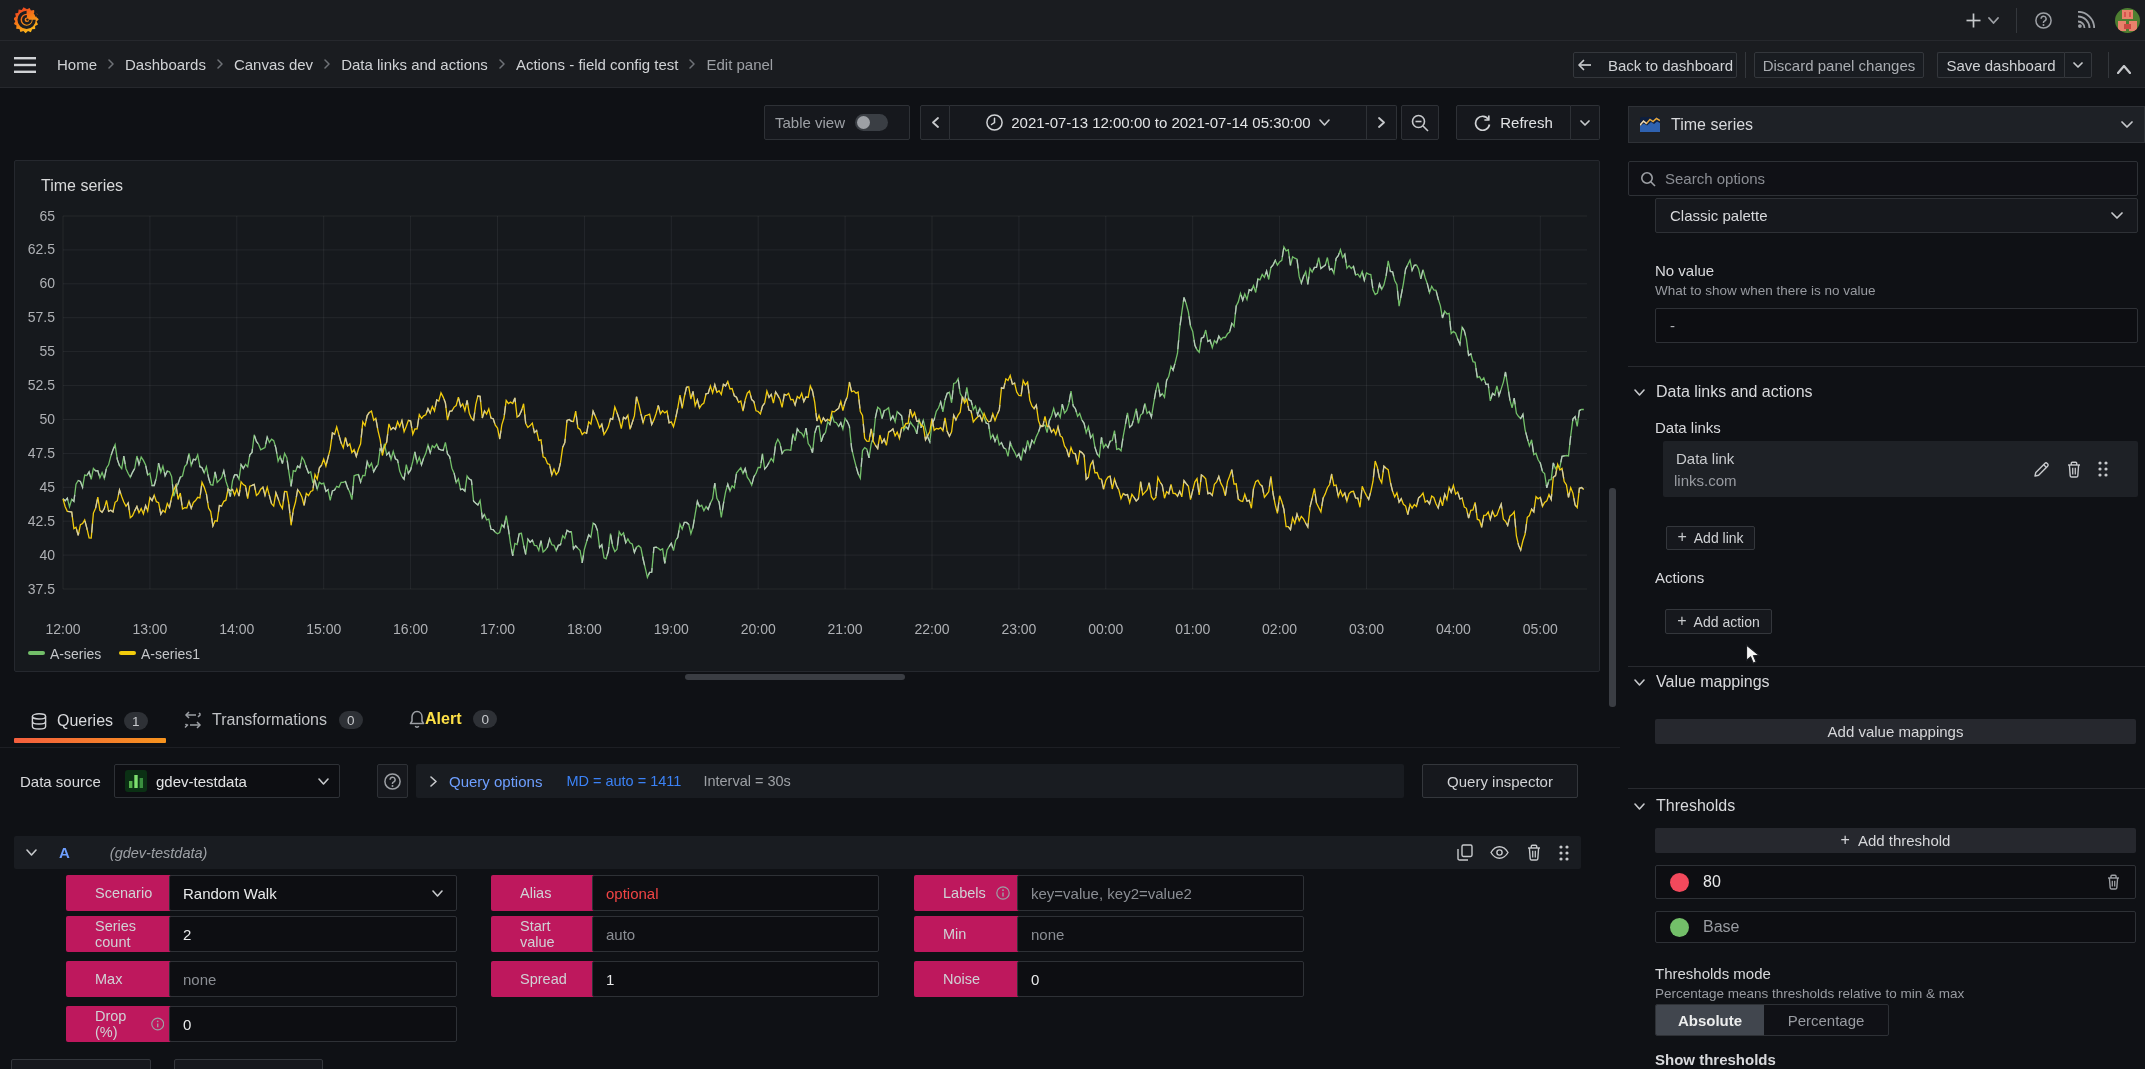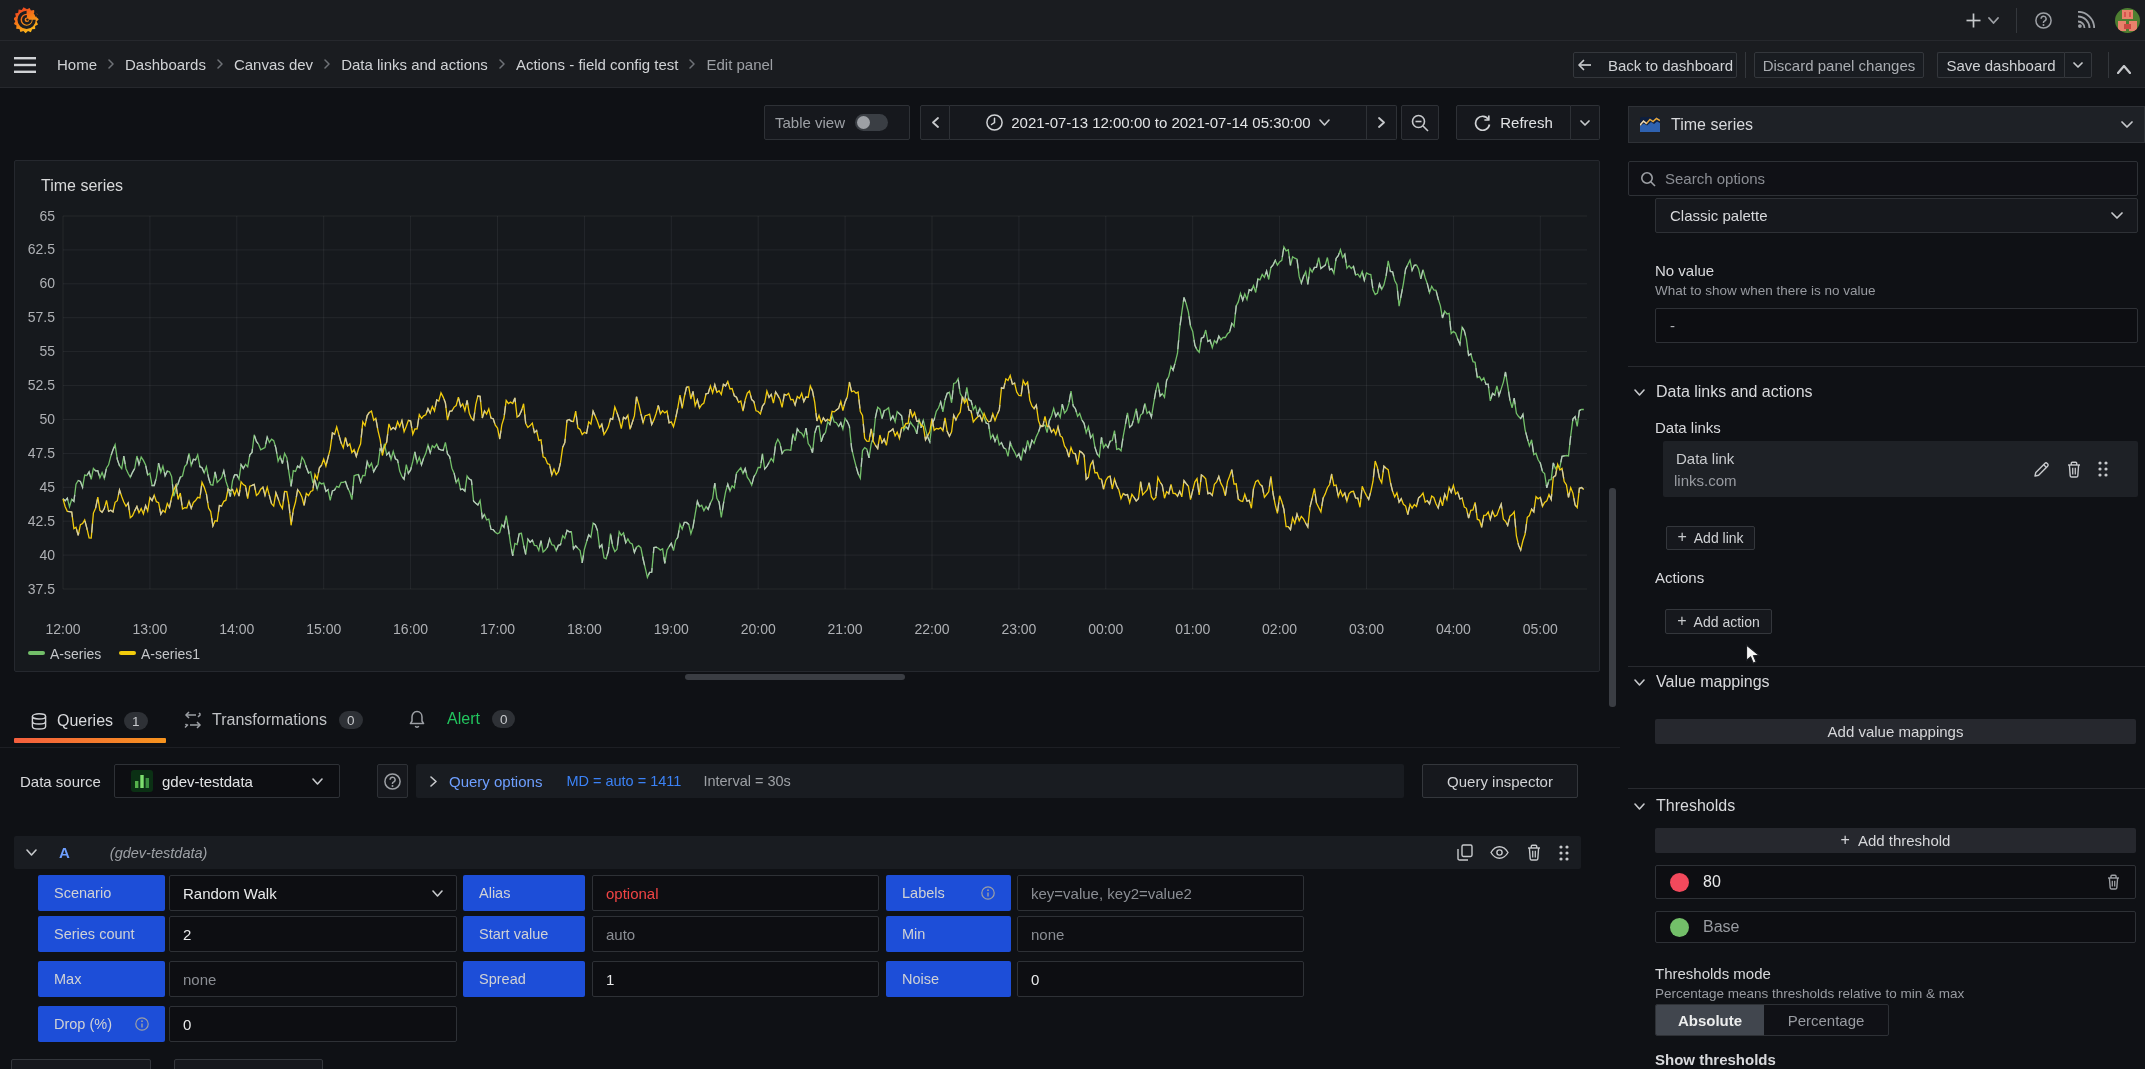--- a/index.html
+++ b/index.html
@@ -1,18 +1,18 @@
 <!DOCTYPE html>
 <html><head><meta charset="utf-8"><style>html,body{margin:0;padding:0;background:#0f1115;font-family:"Liberation Sans",sans-serif;}
 *{box-sizing:border-box;}
 .abs{position:absolute;}
 .row{display:flex;align-items:center;}
 .btn{display:flex;align-items:center;justify-content:center;border:1px solid #34373c;border-radius:2px;background:#191c21;color:#d0d2d5;}
 .inp{background:#0d0e12;border:1px solid #2e3136;border-radius:2px;}
-.lblbox{background:#1d4ed8;border-radius:2px;display:flex;align-items:center;color:#d0d2d5;font-size:14.5px;font-weight:500;padding:0 16px;}
+.lblbox{background:#be185d;border-radius:2px;display:flex;align-items:center;color:#d0d2d5;font-size:14.5px;font-weight:500;padding:0 29px;margin-left:28px;}
 .sechead{font-size:16px;font-weight:500;color:#d8d9dc;}
 </style></head><body style="width:2145px;height:1069px;position:relative;overflow:hidden">
 <div class="abs" style="left:0;top:0;width:2145px;height:41px;background:#1a1c20;border-bottom:1px solid #26282d">
     <div class="abs" style="left:14px;top:7px"><svg width="26" height="27" viewBox="0 0 26 27" fill="none" style="">
         <defs>
           <linearGradient id="glg" x1="0.2" y1="0" x2="0.75" y2="1">
             <stop offset="0" stop-color="#ee3b23"></stop>
             <stop offset="0.45" stop-color="#f57a17"></stop>
             <stop offset="1" stop-color="#fbc21a"></stop>
           </linearGradient>
@@ -259,27 +259,27 @@
       <path d="M1.5 13 l1.5 1.5 M1 16.5 l3-3" stroke="#9da0a5" stroke-width="1.5"></path>
     </svg>
     <span style="margin-left:10px;font-size:16px;font-weight:500;color:#c0c2c5">Transformations</span>
     <span style="margin-left:12px;background:#2e3136;color:#c7c9cc;font-size:13.5px;border-radius:10px;padding:1.5px 8px">0</span>
   </div>
 <div class="abs row" style="left:409px;top:710px">
     <svg width="16" height="18" viewBox="0 0 16 18" fill="none" style="">
       <path d="M8 1.6 C 4.9 1.6 3 4 3 7 V 11 L 1.4 13.6 H 14.6 L 13 11 V 7 C 13 4 11.1 1.6 8 1.6 Z" stroke="#9da0a5" stroke-width="1.5" stroke-linejoin="round"></path>
       <path d="M6.3 16 a 1.8 1.8 0 0 0 3.4 0" stroke="#9da0a5" stroke-width="1.5"></path>
     </svg>
-    <span style="margin-left:22px;font-size:16px;font-weight:400;color:#22c55e">Alert</span>
+    <span style="margin-left:0;font-size:16px;font-weight:700;color:#fde047">Alert</span>
     <span style="margin-left:12px;background:#2e3136;color:#c7c9cc;font-size:13.5px;border-radius:10px;padding:1.5px 8px">0</span>
   </div>
 <div class="abs" style="left:0px;top:747px;width:1620px;height:1px;background:#1d1f24"></div>
 <div class="abs" style="left:14px;top:738px;width:152px;height:5px;background:linear-gradient(90deg,#f55f3e,#f7941e);border-radius:1px"></div>
 <div class="abs row" style="left:20px;top:764px;height:34px;font-size:15px;font-weight:500;color:#d8d9dc">Data source</div>
-<div class="abs inp row" style="left:114px;top:764px;width:226px;height:34px;padding:0 16px;gap:9px">
+<div class="abs inp row" style="left:114px;top:764px;width:226px;height:34px;padding:0 10px;gap:9px">
     <svg width="22" height="22" viewBox="0 0 22 22" fill="none" style="">
       <rect width="22" height="22" rx="3" fill="#0b3014"></rect>
       <rect x="4" y="11" width="3.4" height="7" fill="#56b14c"></rect>
       <rect x="9.3" y="5" width="3.4" height="13" fill="#7ee06f"></rect>
       <rect x="14.6" y="8" width="3.4" height="10" fill="#3a8f3f"></rect>
     </svg>
     <span style="color:#e2e3e5;font-size:15px;flex:1">gdev-testdata</span>
     <svg width="11" height="7" viewBox="0 0 11 7" fill="none" style="">
       <polyline points="1,1 5.5,6 10,1" stroke="#c7c9cc" stroke-width="1.6" stroke-linecap="round" stroke-linejoin="round"></polyline>
     </svg>

